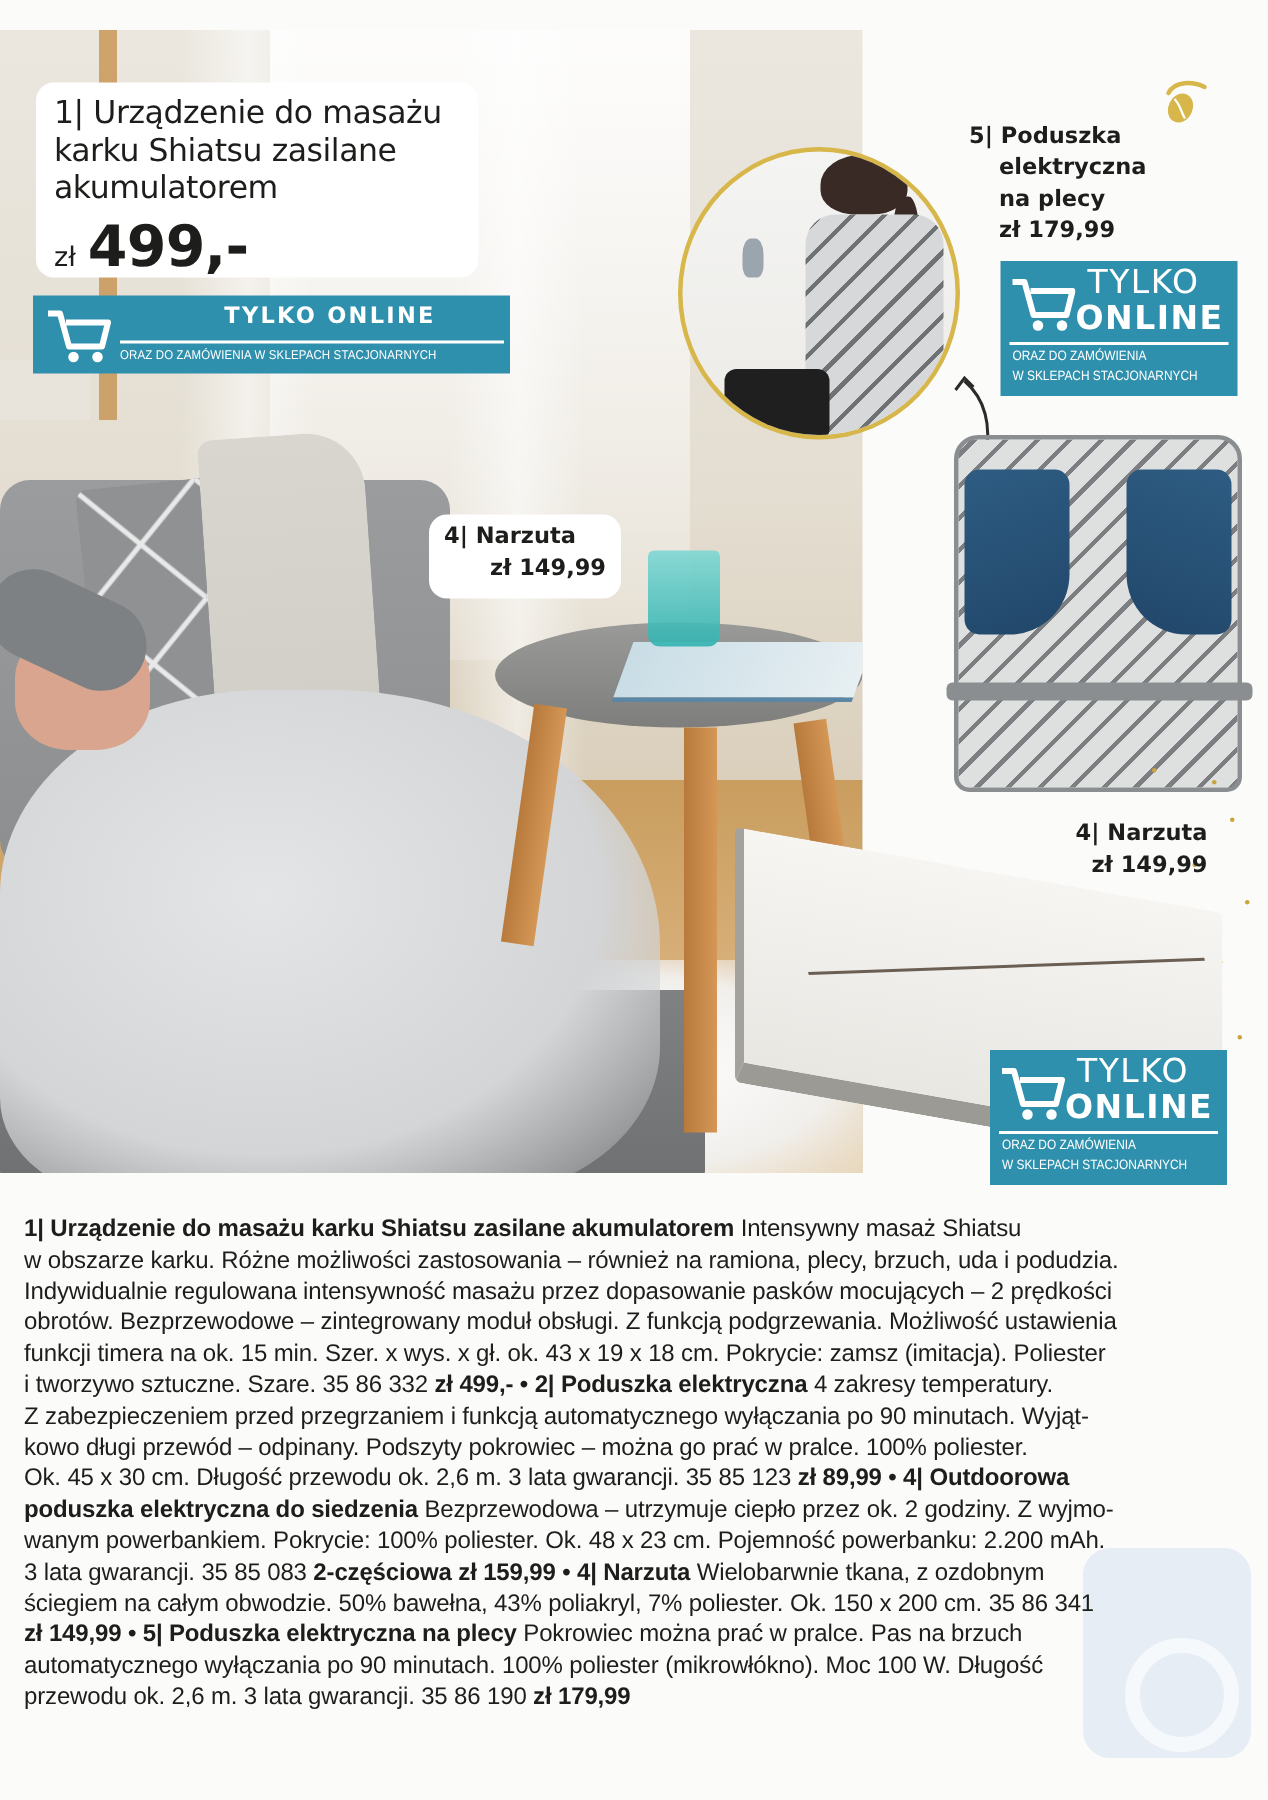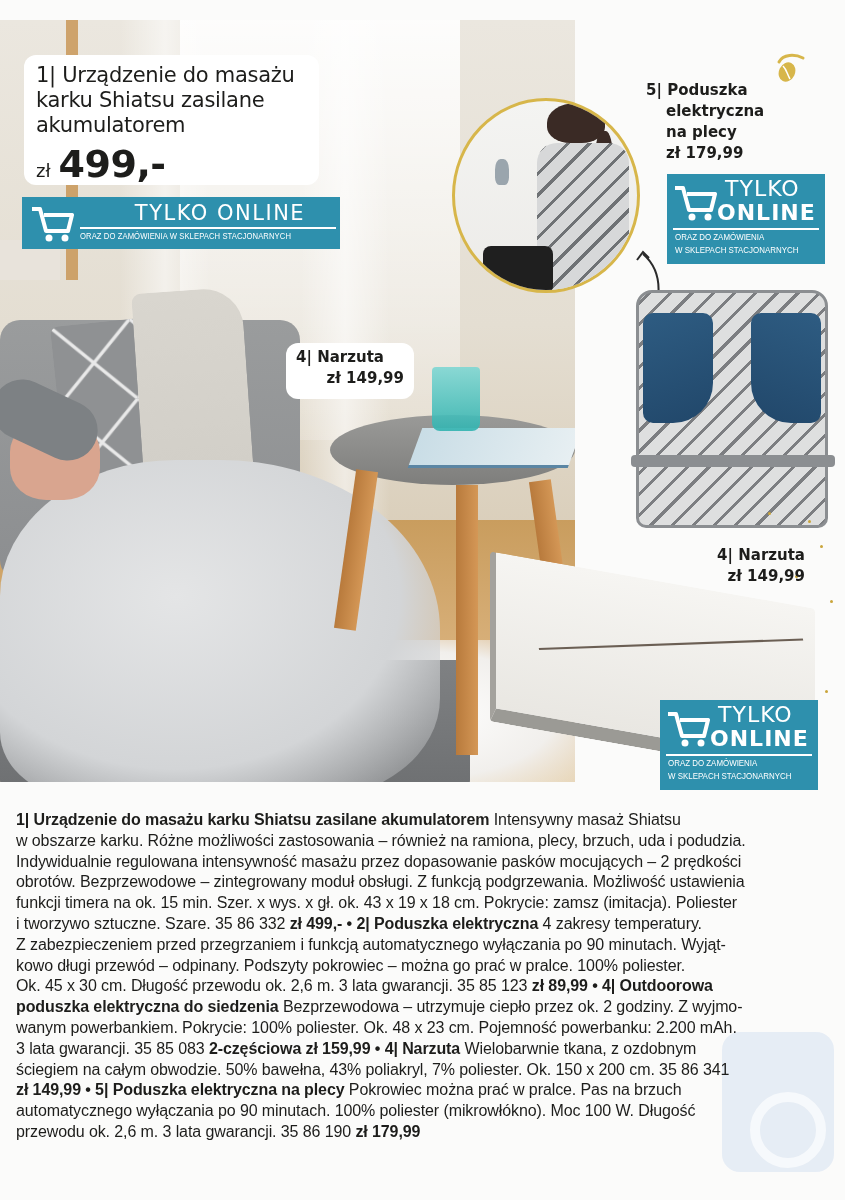--- a/index.html
+++ b/index.html
@@ -54,21 +54,21 @@
   .plain-label { position: absolute; font-weight: bold; font-size: 15px; line-height: 21px; color: #1d1d1b; }
   .label-5 { left: 646px; top: 80px; width: 130px; }
   .label-5 .row { display: block; }
   .label-5 .indent { padding-left: 20px; }
   .label-narzuta-2 { left: 695px; top: 545px; width: 110px; text-align: right; }
 
   
   .online-badge { position: absolute; background: #2e90ad; color: #ffffff; }
   .online-wide { left: 22px; top: 197px; width: 318px; height: 52px; }
   .online-wide .cart { position: absolute; left: 8px; top: 6px; width: 44px; height: 40px; }
-  .online-wide .big { position: absolute; left: 88px; top: 4px; width: 220px; font-size: 21px; font-weight: normal; letter-spacing: 1.5px; text-align: center; }
+  .online-wide .big { position: absolute; left: 88px; top: 4px; width: 220px; font-size: 15px; font-weight: bold; letter-spacing: 1.5px; text-align: center; }
   .online-wide .rule { position: absolute; left: 58px; top: 30px; width: 256px; height: 1.5px; background: #ffffff; }
   .online-wide .small { position: absolute; left: 58px; top: 34px; width: 258px; font-size: 8.5px; letter-spacing: 0.1px; white-space: nowrap; font-family: "Liberation Sans", sans-serif; transform: scaleX(0.9); transform-origin: left; }
 
   .online-stack { width: 158px; height: 90px; }
   .online-stack .cart { position: absolute; left: 6px; top: 8px; width: 44px; height: 40px; }
   .online-stack .big1 { position: absolute; left: 58px; top: 2px; font-size: 22px; font-weight: normal; letter-spacing: 1px; }
   .online-stack .big2 { position: absolute; left: 50px; top: 26px; font-size: 22px; font-weight: bold; letter-spacing: 1px; }
   .online-stack .rule { position: absolute; left: 6px; top: 54px; width: 146px; height: 1.5px; background: #ffffff; }
   .online-stack .small1, .online-stack .small2 { position: absolute; left: 8px; font-size: 9px; white-space: nowrap; font-family: "Liberation Sans", sans-serif; transform: scaleX(0.88); transform-origin: left; }
   .online-stack .small1 { top: 58px; }

